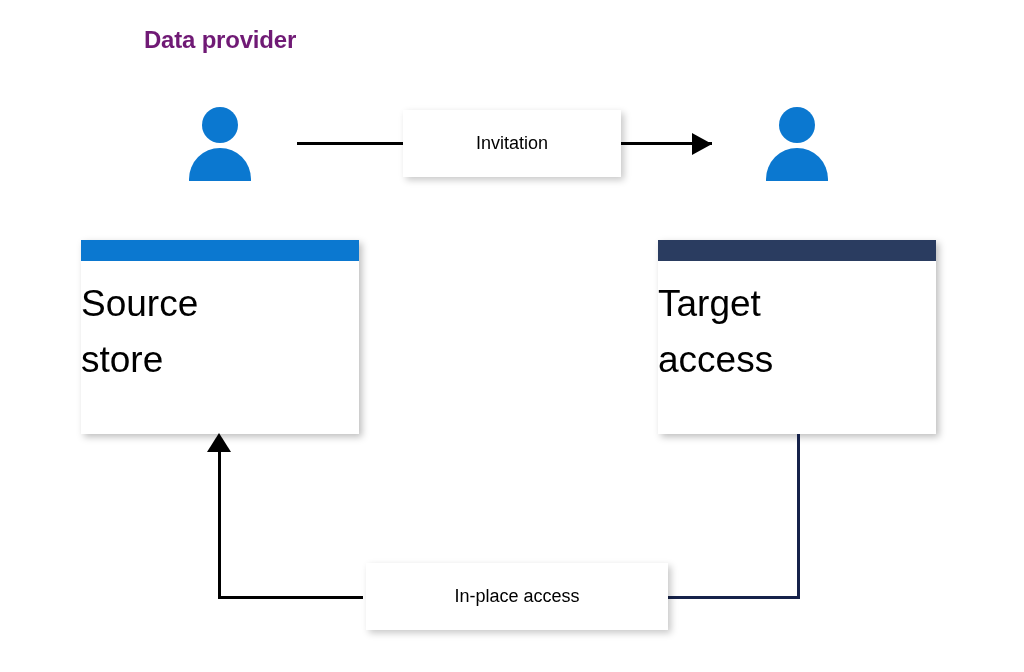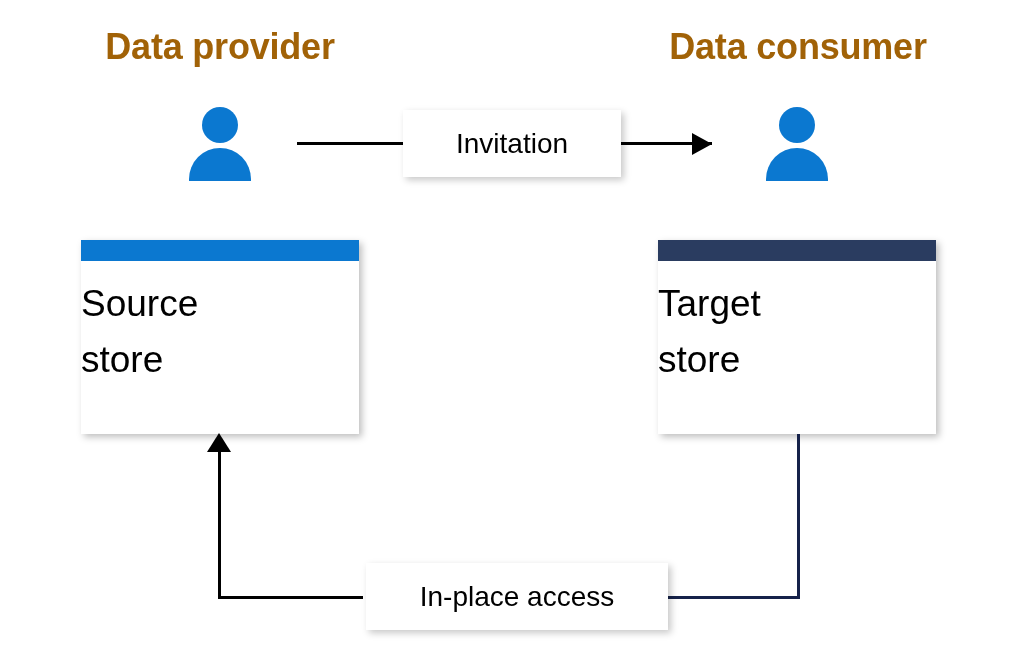--- a/index.html
+++ b/index.html
@@ -17,23 +17,23 @@
     position: relative;
     width: 1024px;
     height: 672px;
     background: #ffffff;
     overflow: hidden;
   }
 
   
   .role-title {
     position: absolute;
-    font-size: 36px;
+    font-size: 24px;
     font-weight: bold;
-    color: #a16207;
+    color: #701a75;
     letter-spacing: -0.2px;
     white-space: nowrap;
     text-align: center;
   }
   #title-provider { left: 60px;  top: 26px; width: 320px; }
   #title-consumer { left: 638px; top: 26px; width: 320px; }
 
   
   .person {
     position: absolute;
@@ -112,36 +112,35 @@
   }
 
   
   .edge-label {
     position: absolute;
     background: #ffffff;
     box-shadow: 3px 3px 7px rgba(0,0,0,0.22);
     display: flex;
     align-items: center;
     justify-content: center;
-    font-size: 28px;
+    font-size: 18px;
     color: #000000;
     box-sizing: border-box;
     white-space: nowrap;
   }
   #label-invitation     { left: 403px; top: 110px; width: 218px; height: 67px; }
   #label-inplace-access { left: 366px; top: 563px; width: 302px; height: 67px; }
 </style>
 </head>
 <body>
 
 <div id="canvas">
 
   <div id="title-provider" class="role-title">Data provider</div>
 
-  <div id="title-consumer" class="role-title">Data consumer</div>
 
   <div id="person-provider" class="person" style="--person-color: #0b78d0;">
     <div class="head"></div>
     <div class="body"></div>
   </div>
 
   <div id="person-consumer" class="person" style="--person-color: #0b78d0;">
     <div class="head"></div>
     <div class="body"></div>
   </div>
@@ -153,21 +152,21 @@
 
   <div id="store-source" class="store">
     <div class="cap" style="background:#0b78d0;"></div>
     <div class="store-label">Source
 store</div>
   </div>
 
   <div id="store-target" class="store">
     <div class="cap" style="background:#2a3c60;"></div>
     <div class="store-label">Target
-store</div>
+access</div>
   </div>
 
   <div class="line line-v line-navy" style="left:797px; top:434px; height:165px;"></div>
 
   <div class="line line-h line-navy" style="left:662px; top:596px; width:138px;"></div>
 
   <div class="line line-h" style="left:218px; top:596px; width:145px;"></div>
 
   <div class="line line-v" style="left:218px; top:451px; height:148px;"></div>
   <div class="arrow-up" style="left:207px; top:433px;"></div>

